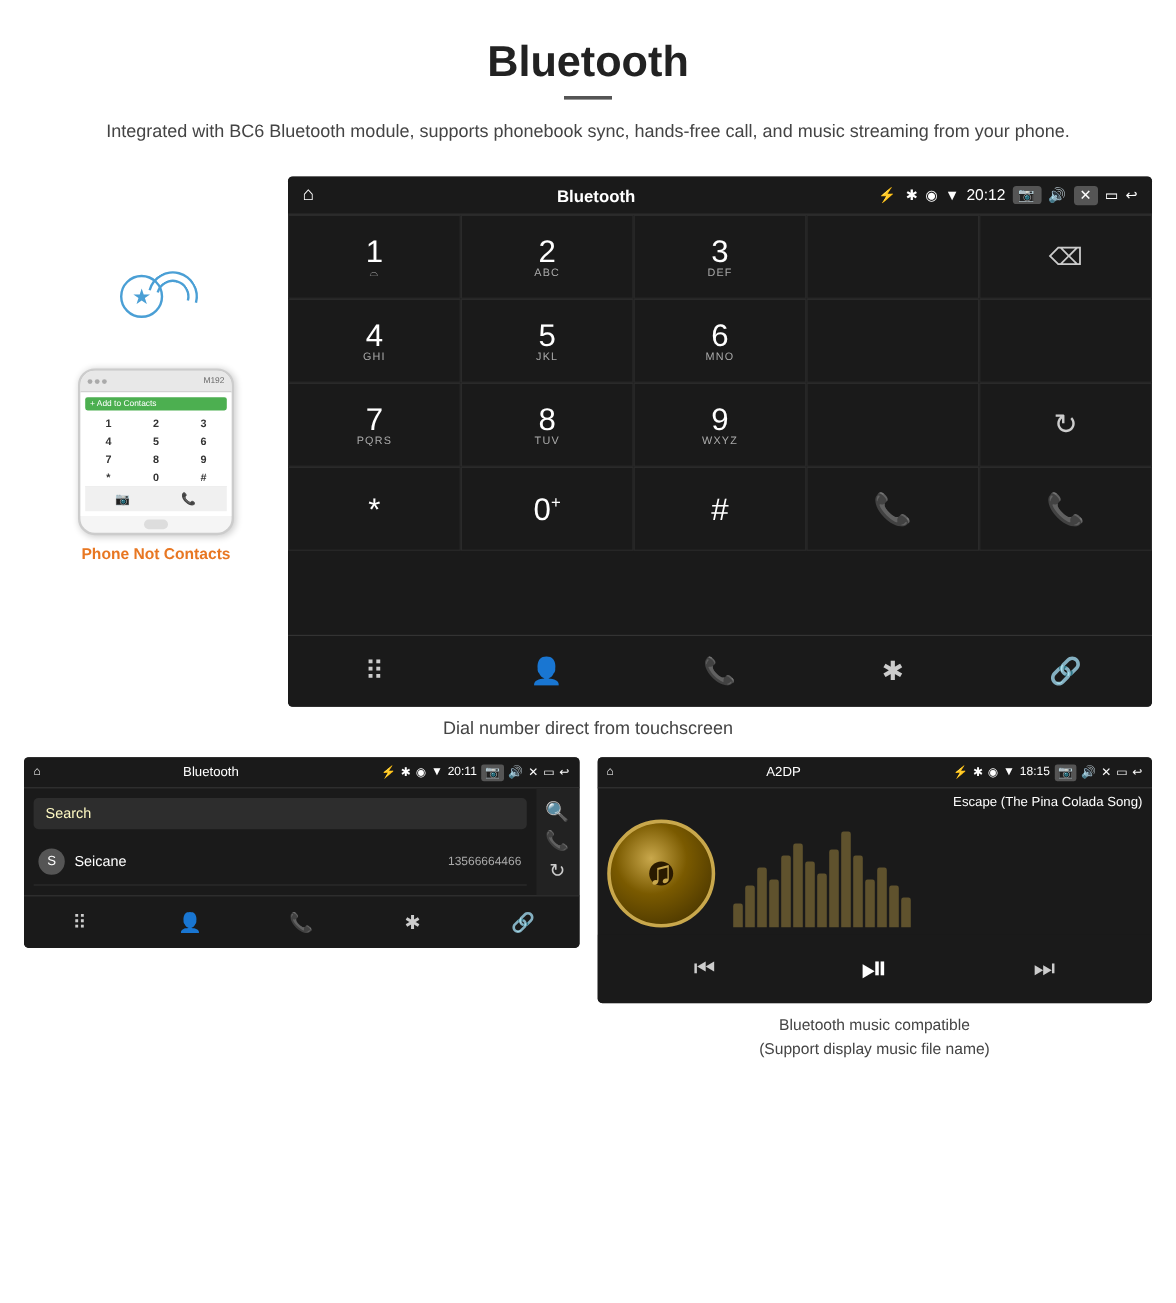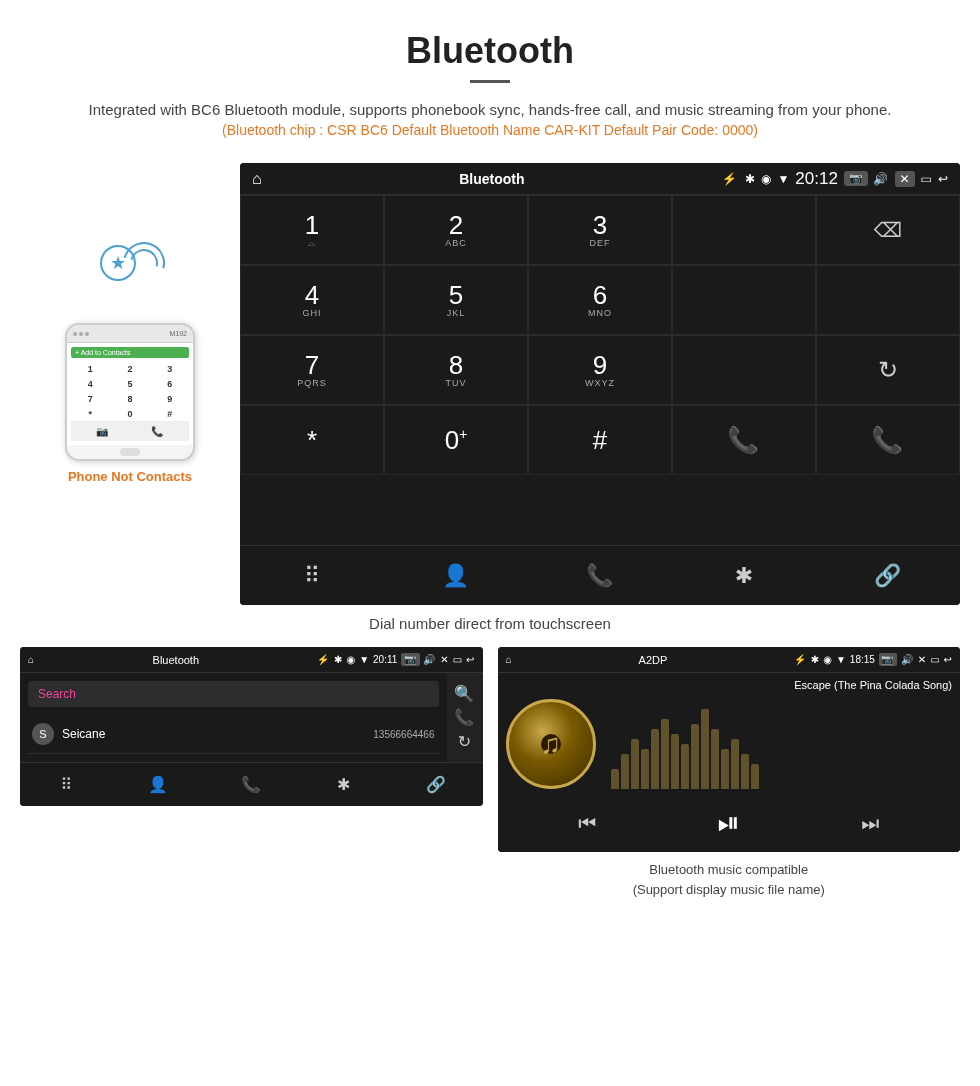--- a/index.html
+++ b/index.html
@@ -492,21 +492,20 @@
       gap: 0;
     }
   </style>
 </head>
 <body>
 
 <div class="header">
   <h1>Bluetooth</h1>
   <div class="header-divider"></div>
   <p class="header-desc">Integrated with BC6 Bluetooth module, supports phonebook sync, hands-free call, and music streaming from your phone.</p>
-  <p class="header-specs">(Bluetooth chip : CSR BC6    Default Bluetooth Name CAR-KIT    Default Pair Code: 0000)</p>
 </div>
 
 <div class="main-section">
 
   <div class="phone-illustration">
     <div class="bt-waves">
       <div class="bt-icon-circle">
         <span class="bt-symbol">★</span>
       </div>
       <div class="wave1"></div>
@@ -552,21 +551,21 @@
   <div class="car-screen">
 
     <div class="status-bar">
       <span class="home-icon">⌂</span>
       <span class="status-bar-title">Bluetooth</span>
       <span style="margin-right:8px;">⚡</span>
       <div class="status-right">
         <span>✱</span>
         <span>◉</span>
         <span>▼</span>
-        <span style="font-size:17px;">20:12</span>
+        <span style="font-size:13px;">20:12</span>
         <span style="background:#555;padding:1px 5px;border-radius:3px;font-size:11px;">📷</span>
         <span>🔊</span>
         <span style="background:#555;padding:1px 5px;border-radius:3px;">✕</span>
         <span>▭</span>
         <span>↩</span>
       </div>
     </div>
 
     <div class="dialpad-container">
 
@@ -675,21 +674,21 @@
         <span>🔊</span>
         <span>✕</span>
         <span>▭</span>
         <span>↩</span>
       </div>
 
       <div class="phonebook-content">
         <div class="phonebook-inner">
           <div class="phonebook-screen">
             <div class="search-bar">
-              <span style="color:#ec4899;">Search</span>
+              <span style="color:#fef9c3;">Search</span>
             </div>
             <div class="contact-row">
               <div class="contact-initial">S</div>
               <span class="contact-name">Seicane</span>
               <span class="contact-number">13566664466</span>
             </div>
           </div>
         </div>
         <div class="phonebook-right-icons">
           <span class="side-icon">🔍</span>

